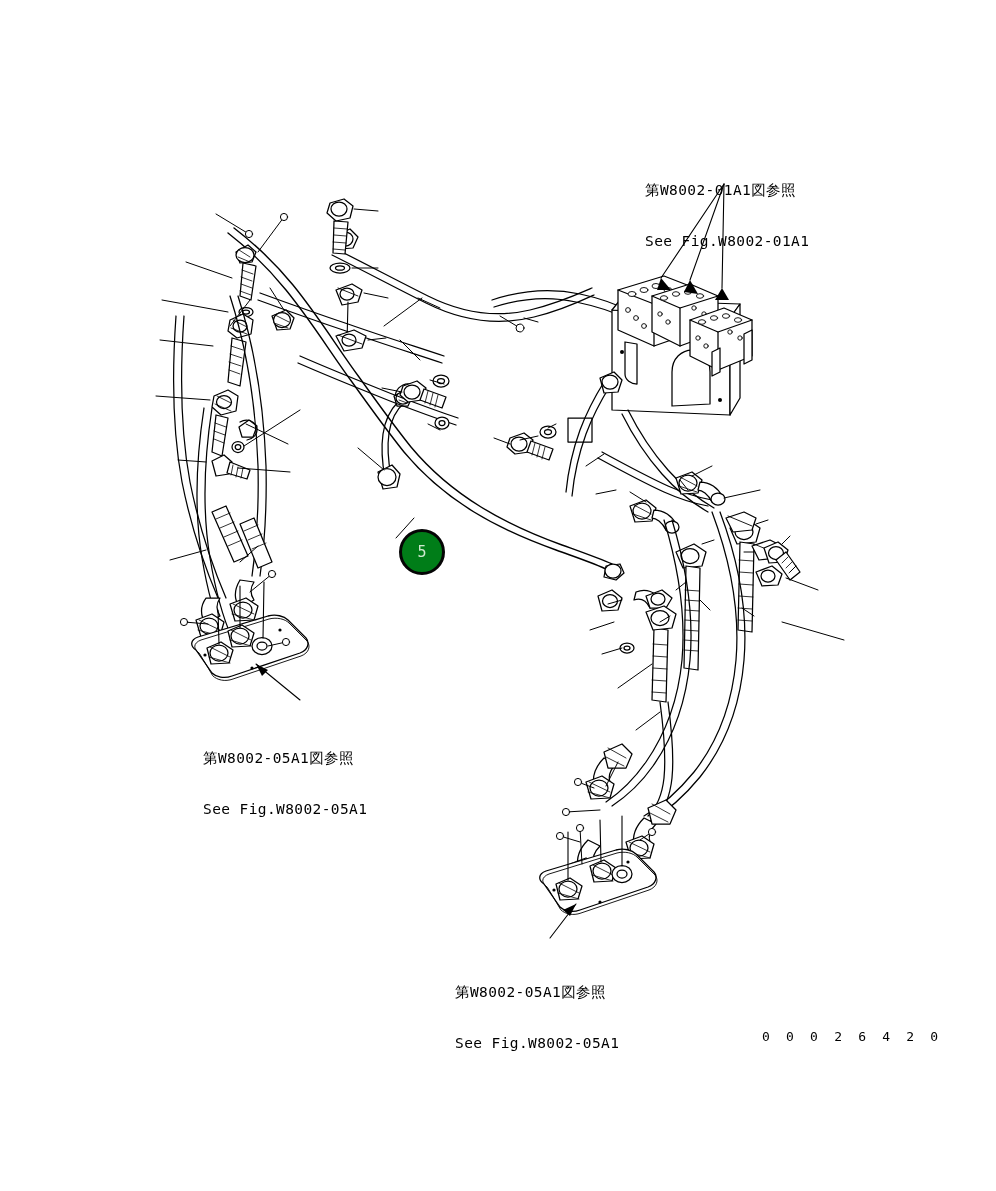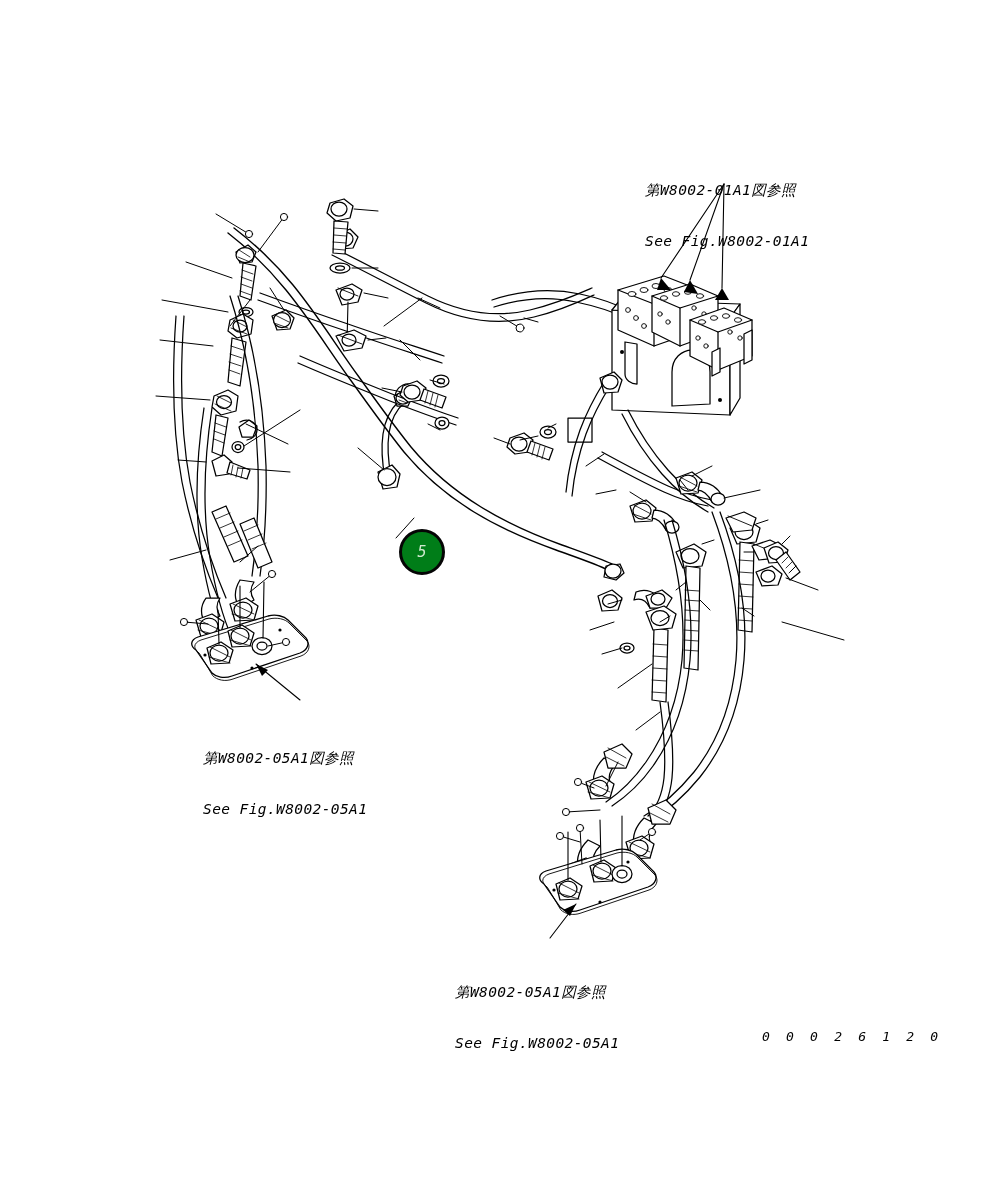--- a/index.html
+++ b/index.html
@@ -10,21 +10,20 @@
   }
   body {
     font-family: "DejaVu Sans Mono", "Liberation Mono", monospace;
   }
   #sheet {
     position: relative;
     width: 996px;
     height: 1191px;
     background: #ffffff;
     overflow: hidden;
-    font-style: italic;
   }
   #artwork {
     position: absolute;
     left: 0; top: 0;
     width: 996px;
     height: 1191px;
   }
   .note {
     position: absolute;
     white-space: pre;
@@ -564,15 +563,15 @@
   <div class="note" id="note-bottom">
     <span class="l1">第W8002-05A1図参照</span>
     <span class="l2">See Fig.W8002-05A1</span>
   </div>
 
   <div id="callout-5">
     <div class="ring"></div>
     <div class="num">5</div>
   </div>
 
-  <div id="partno">0 0 0 2 6 1 2 0</div>
+  <div id="partno">0 0 0 2 6 4 2 0</div>
 
 </div>
 
 </body></html>

